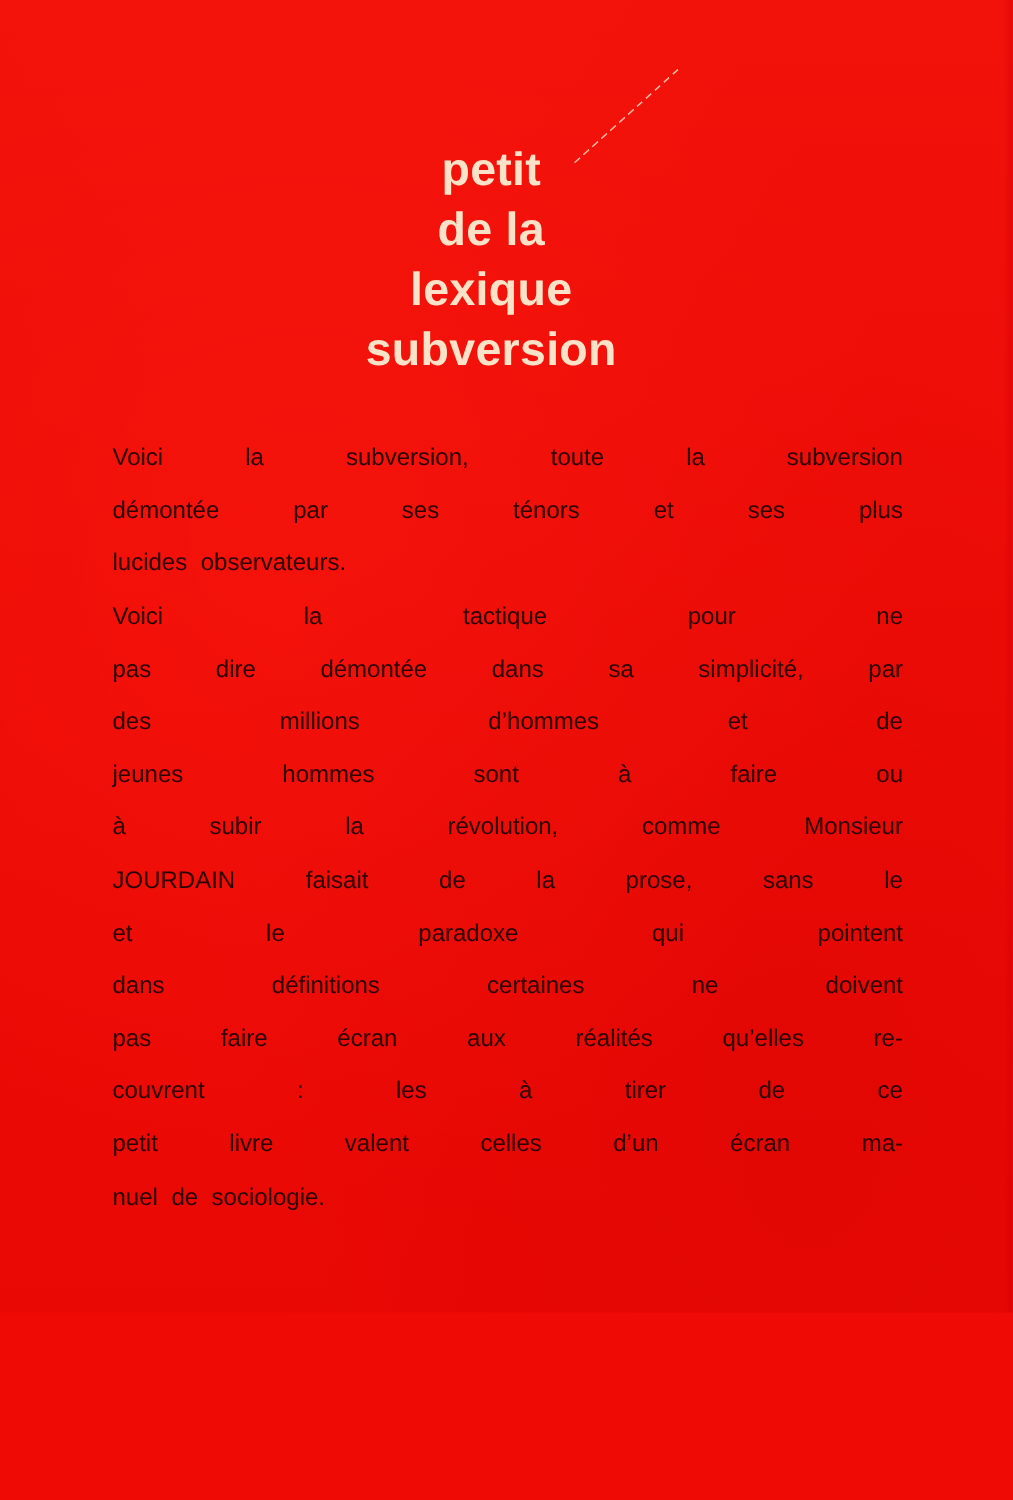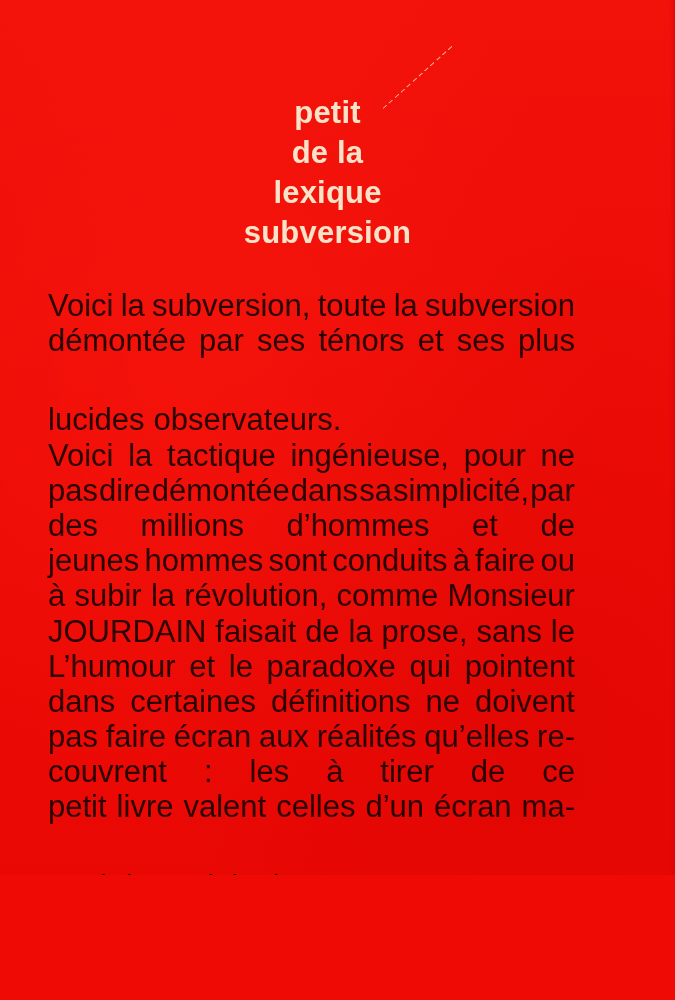--- a/index.html
+++ b/index.html
@@ -67,38 +67,37 @@
       color: #f8e2c8;
       font-size: 31px;
       line-height: 40px;
       letter-spacing: 0.2px;
     }
     .title-line {
       display: block;
     }
     .body-text {
       position: absolute;
-      left: 48px;
+      left: 75px;
       top: 288px;
       width: 527px;
       font-family: "Liberation Sans", sans-serif;
       color: #2a0404;
-      font-size: 31px;
+      font-size: 16px;
       line-height: 35.2px;
     }
     .line {
       display: block;
       text-align: justify;
       text-align-last: justify;
       white-space: nowrap;
       height: 35.2px;
     }
     .line.last {
       text-align-last: left;
-      margin-top: 44px;
     }
     .line-inner {
       display: flex;
       justify-content: space-between;
       width: 100%;
     }
     .line.last .line-inner {
       justify-content: flex-start;
       gap: 9px;
     }
@@ -145,21 +144,20 @@
         <div class="line-inner">
           <span>lucides</span>
           <span>observateurs.</span>
         </div>
       </div>
       <div class="line">
         <div class="line-inner">
           <span>Voici</span>
           <span>la</span>
           <span>tactique</span>
-          <span>ingénieuse,</span>
           <span>pour</span>
           <span>ne</span>
         </div>
       </div>
       <div class="line">
         <div class="line-inner">
           <span>pas</span>
           <span>dire</span>
           <span>démontée</span>
           <span>dans</span>
@@ -175,21 +173,20 @@
           <span>d’hommes</span>
           <span>et</span>
           <span>de</span>
         </div>
       </div>
       <div class="line">
         <div class="line-inner">
           <span>jeunes</span>
           <span>hommes</span>
           <span>sont</span>
-          <span>conduits</span>
           <span>à</span>
           <span>faire</span>
           <span>ou</span>
         </div>
       </div>
       <div class="line">
         <div class="line-inner">
           <span>à</span>
           <span>subir</span>
           <span>la</span>
@@ -204,33 +201,32 @@
           <span>faisait</span>
           <span>de</span>
           <span>la</span>
           <span>prose,</span>
           <span>sans</span>
           <span>le</span>
         </div>
       </div>
       <div class="line">
         <div class="line-inner">
-          <span>L’humour</span>
           <span>et</span>
           <span>le</span>
           <span>paradoxe</span>
           <span>qui</span>
           <span>pointent</span>
         </div>
       </div>
       <div class="line">
         <div class="line-inner">
           <span>dans</span>
+          <span>définitions</span>
           <span>certaines</span>
-          <span>définitions</span>
           <span>ne</span>
           <span>doivent</span>
         </div>
       </div>
       <div class="line">
         <div class="line-inner">
           <span>pas</span>
           <span>faire</span>
           <span>écran</span>
           <span>aux</span>

